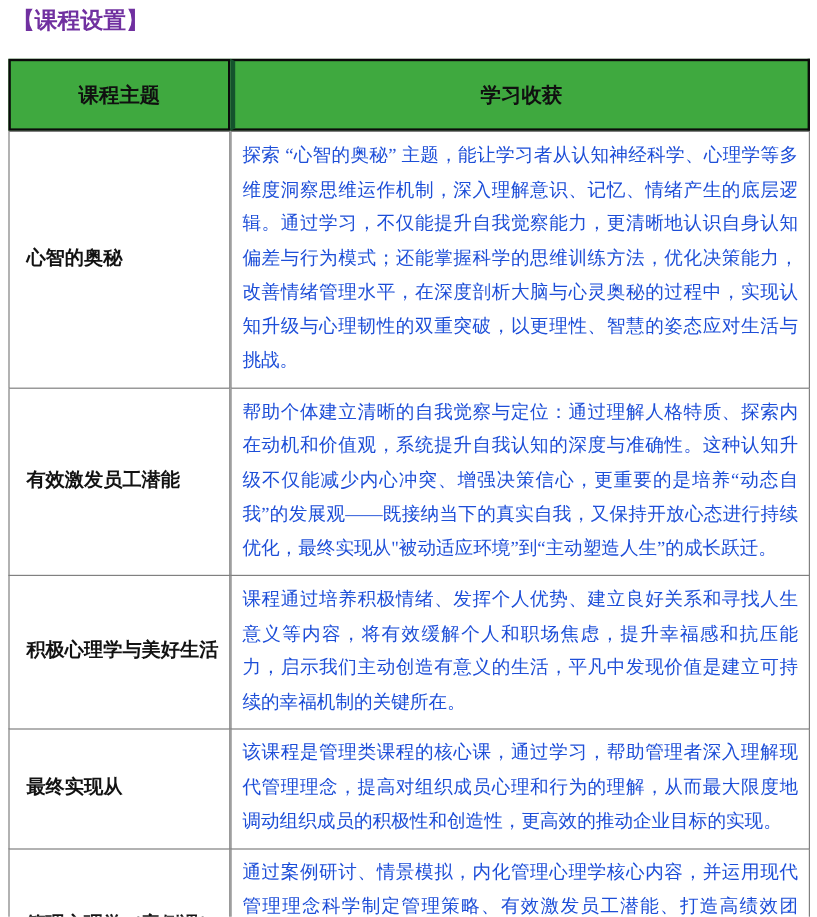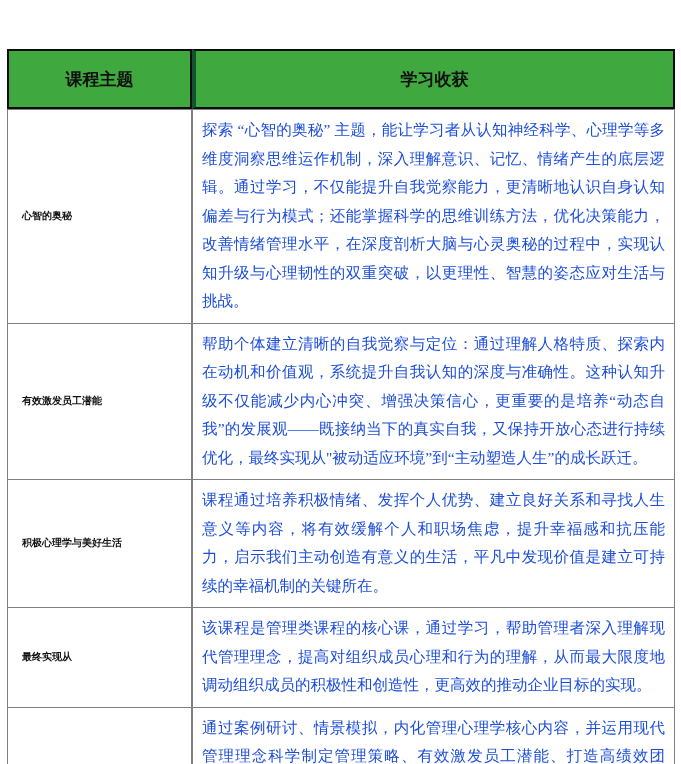--- a/index.html
+++ b/index.html
@@ -81,21 +81,21 @@
     vertical-align: middle;
   }
   tbody tr:first-child td {
     border-top: 1px solid #808080;
   }
 
   td.topic-cell {
     width: 185px;
     font-family: "Liberation Sans", "DejaVu Sans", sans-serif;
     font-weight: bold;
-    font-size: 10px;
+    font-size: 16px;
     line-height: 20px;
     color: #121212;
     text-align: left;
     padding-left: 14px;
     padding-right: 6px;
   }
 
   td.gain-cell {
     width: 483px;
     font-family: "Liberation Serif", "DejaVu Serif", serif;
@@ -107,20 +107,21 @@
     padding-left: 9px;
     padding-right: 9px;
     vertical-align: top;
   }
 </style>
 </head>
 <body>
 
 <div class="page">
 
+  <div class="page-title">【课程设置】</div>
 
   <div class="table-wrap">
     <table class="course-table">
       <thead>
         <tr>
           <th class="th-topic">课程主题</th>
           <th class="th-gain">学习收获</th>
         </tr>
       </thead>
       <tbody>

